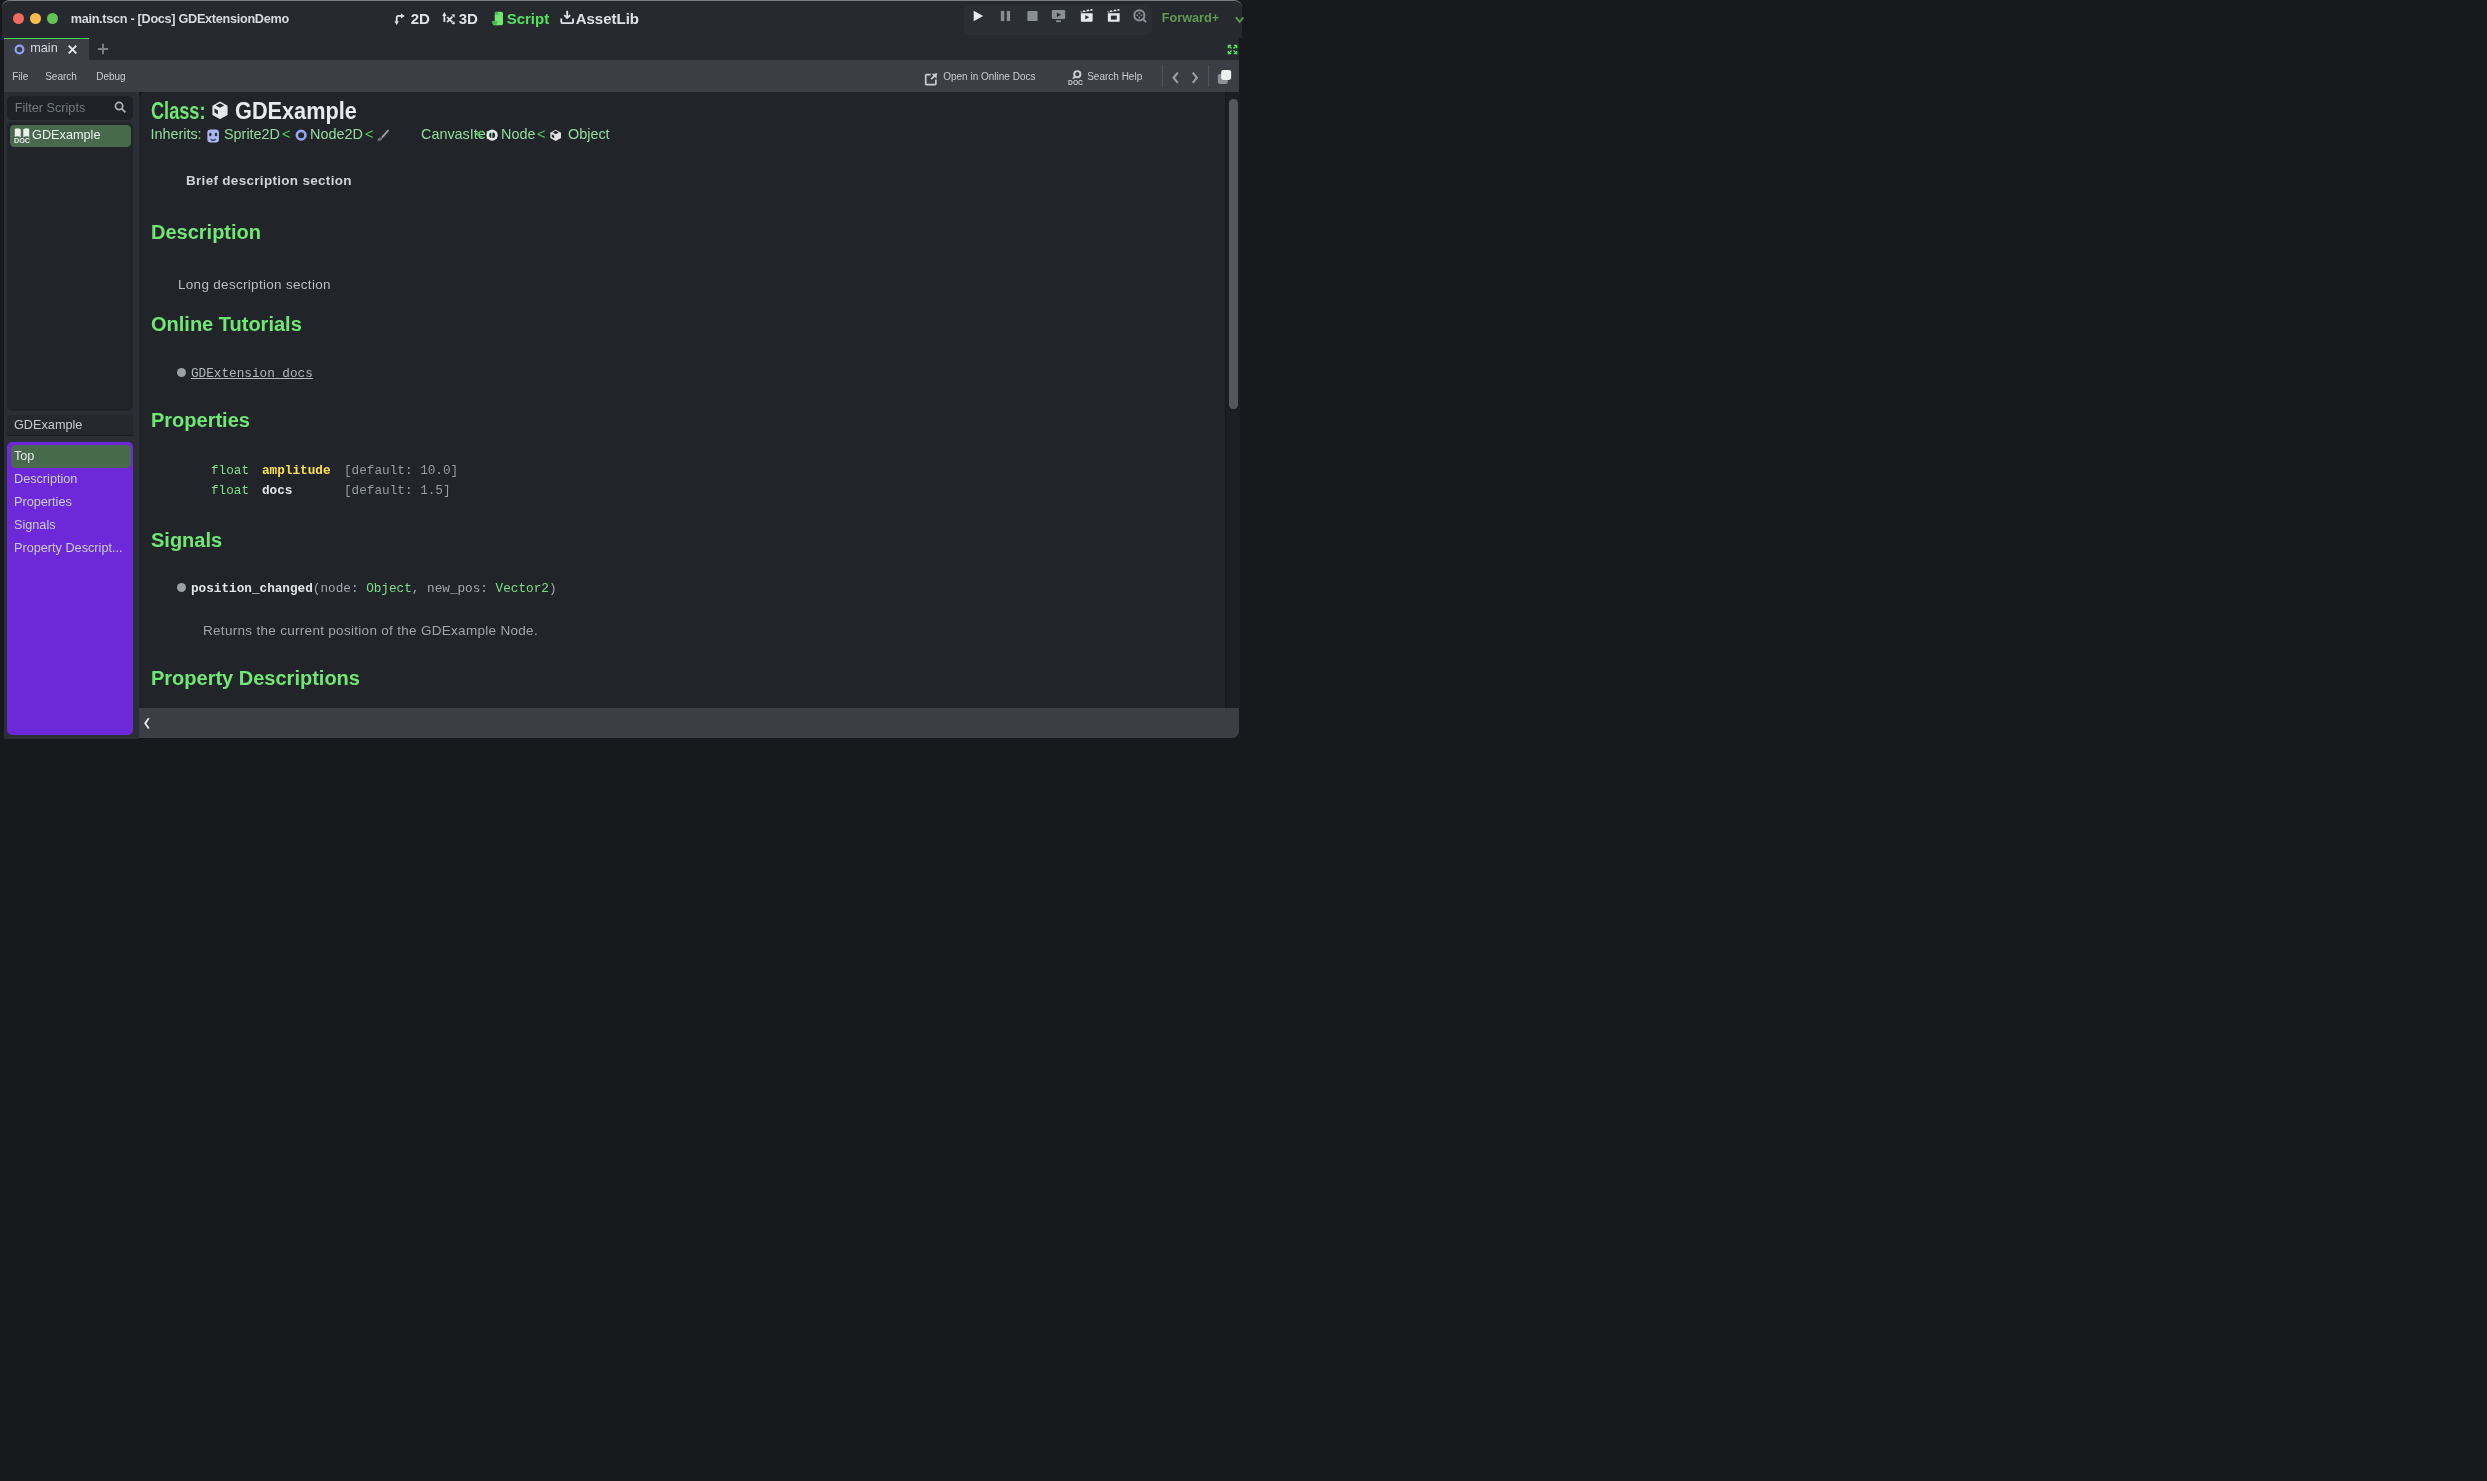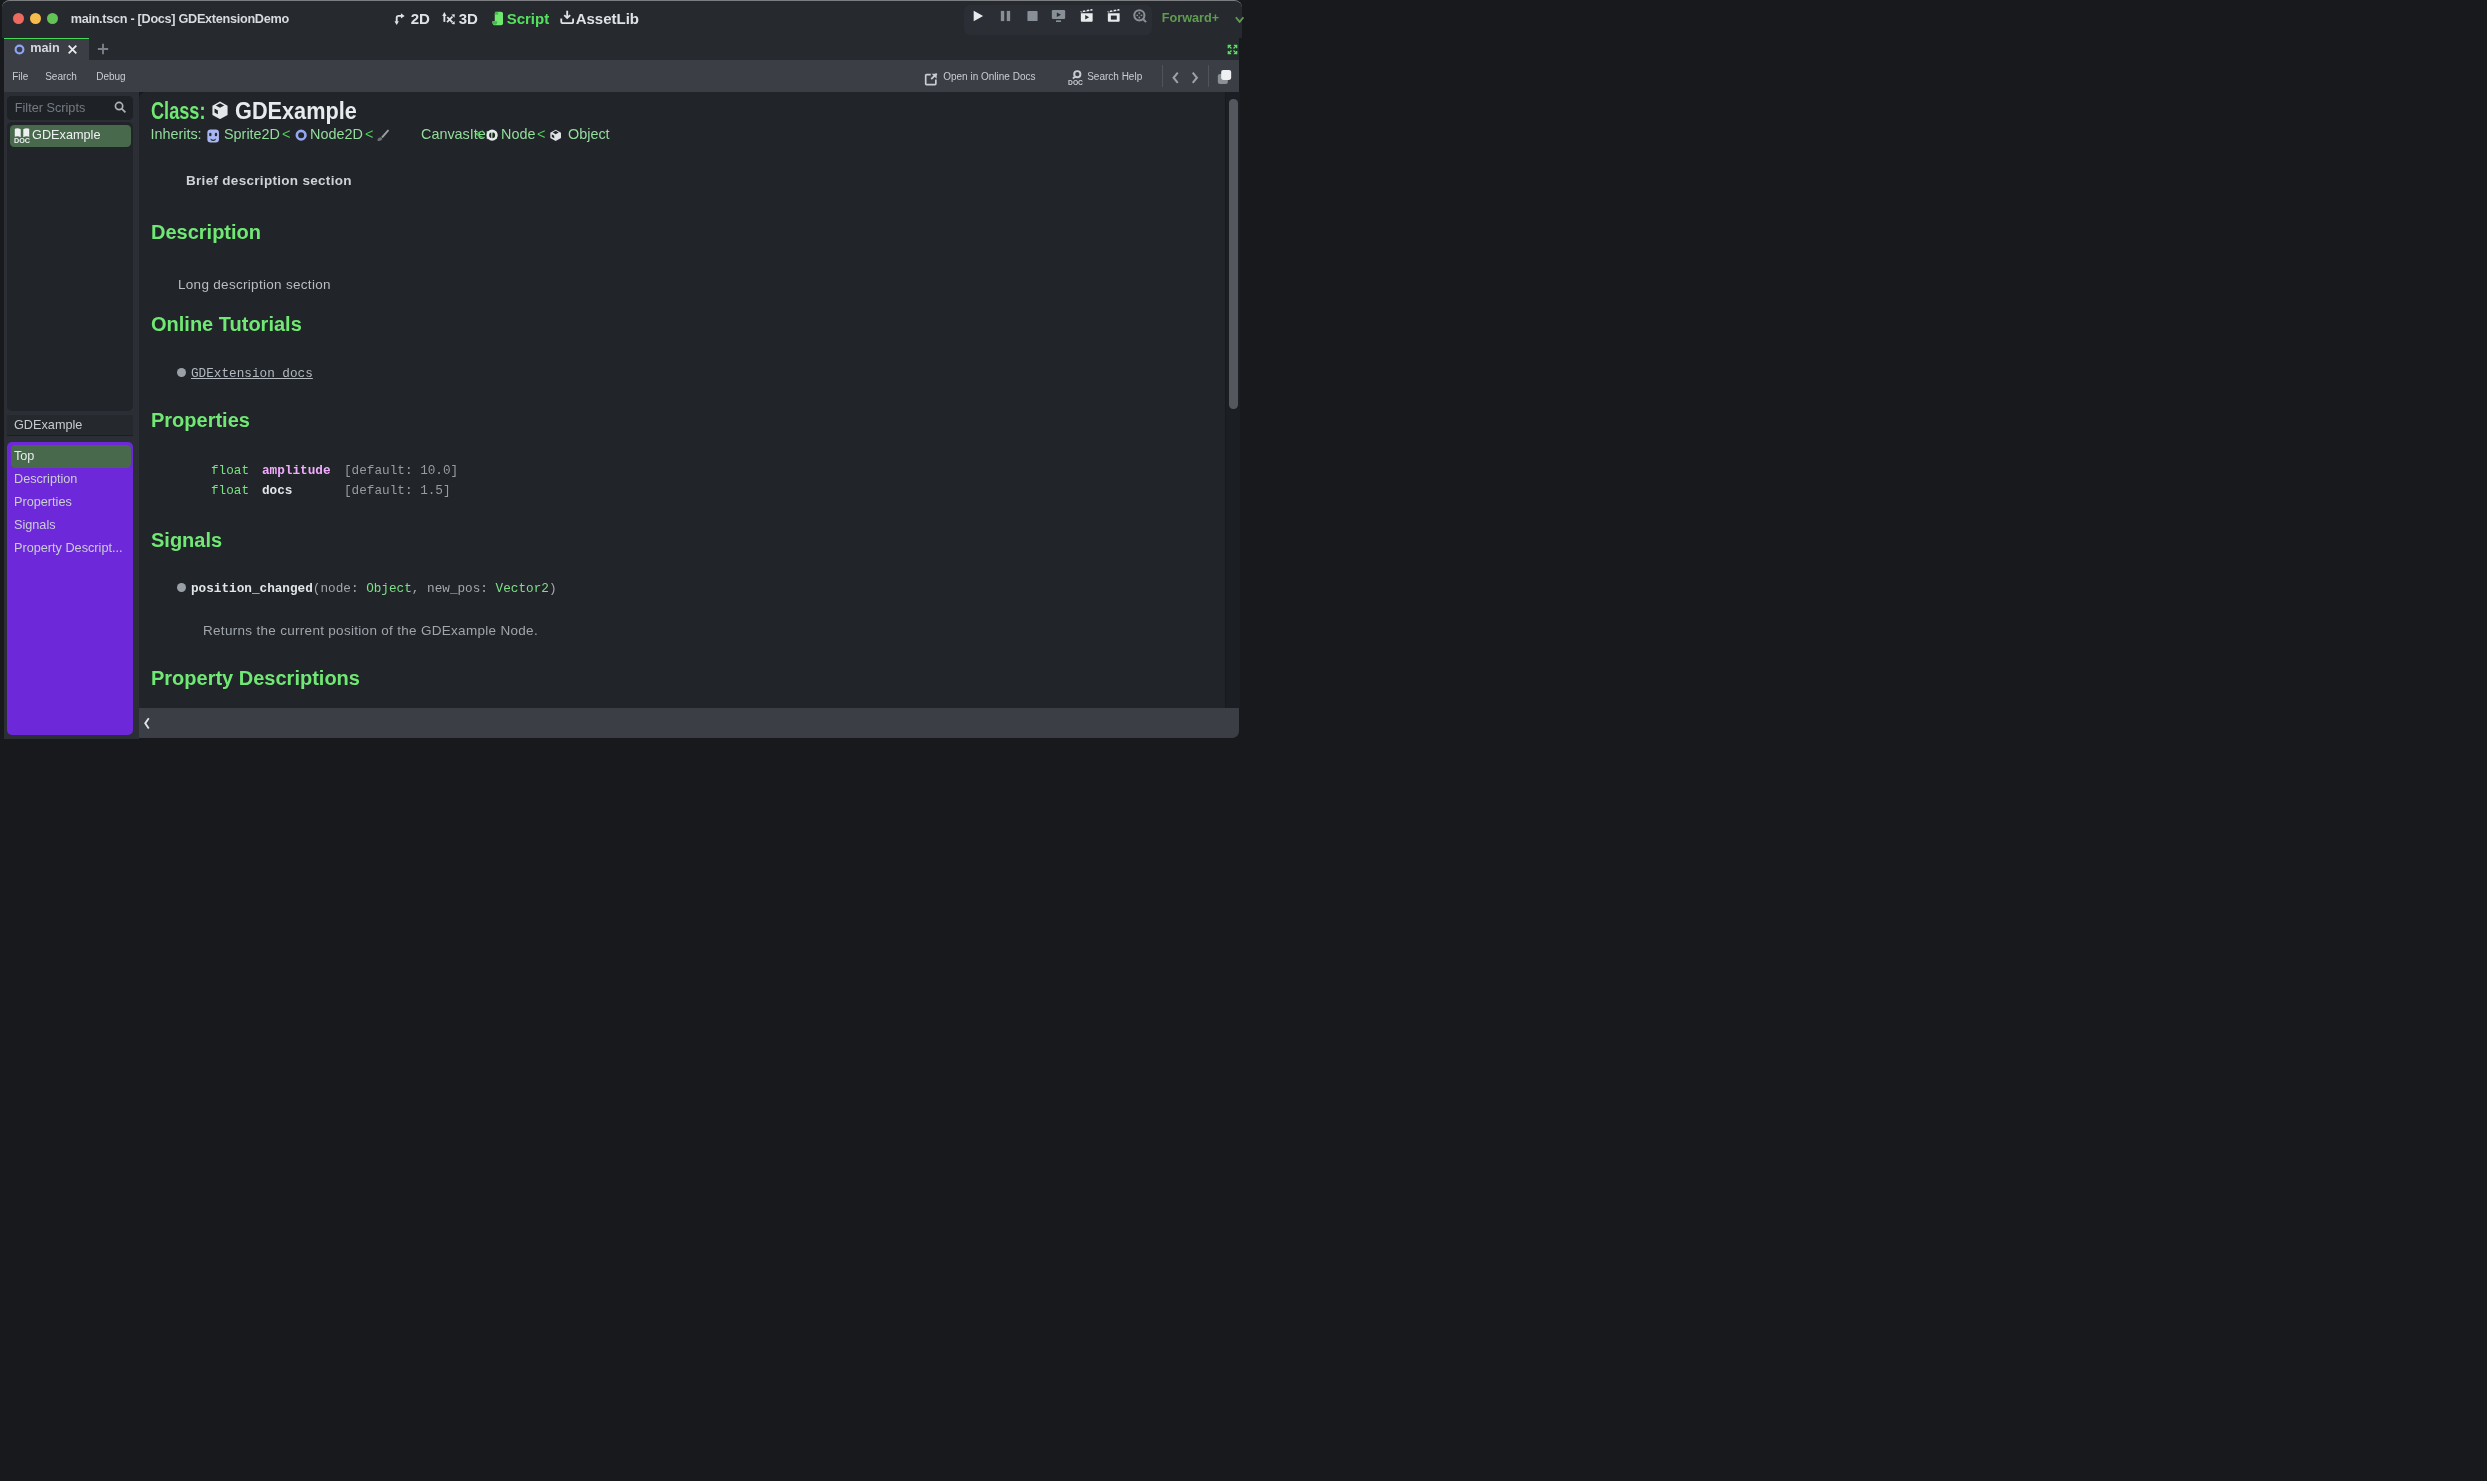--- a/index.html
+++ b/index.html
@@ -15,21 +15,21 @@
   .wsbtn { top:9.7px; color:#dfe2e6; font-size:15px; font-weight:bold; }
   .wsicon { top:9.3px; }
 
   
   #playbar { left:962px; top:4.2px; width:188px; height:30px; background:#2b2e34; border-radius:6px; }
   #forward { left:1160px; top:10.6px; color:#609b52; font-size:12.7px; font-weight:bold; }
 
   
   #tabrow { left:4.2px; top:38px; width:1235px; height:22px; background:#26292e; }
   #tab { left:0px; top:0px; width:85px; height:22px; background:#3b3f45; border-top:1.3px solid #49d959; }
-  #tabname { left:26px; top:2.1px; color:#d5d8dc; font-size:12.7px;font-weight:bold; }
+  #tabname { left:26px; top:2.1px; color:#d5d8dc; font-size:12.7px; }
 
   
   #menurow { left:4.2px; top:60px; width:1235px; height:32px; background:#3b3f45; }
   .menuitem { top:11px; color:#c9cdd2; font-size:10px; }
 
   
   #sidebar { left:4.2px; top:92px; width:135px; height:647px; background:#2b2f35; }
   #filter { left:3px; top:3.8px; width:126px; height:24px; background:#1e2125; border-radius:4.2px; color:#757b83; font-size:12.7px; line-height:24px; padding-left:7.6px; }
   #scriptlist { left:3px; top:30px; width:126px; height:289px; background:#212428; border-radius:5px; }
   #scriptsel { left:2.5px; top:2.5px; width:121px; height:22px; background:#48694c; border-radius:4.2px; }
@@ -311,21 +311,21 @@
     </div>
     <div class="abs inh" style="left:429px; top:34px;">Object</div>
     <div class="abs body-bold" style="left:39px; top:81px;padding-left:8px;">Brief description section</div>
     <div class="abs h2" style="left:12px; top:129px;">Description</div>
     <div class="abs body-reg" style="left:39px; top:185px;">Long description section</div>
     <div class="abs h2" style="left:12px; top:221px;">Online Tutorials</div>
     <div class="abs bullet" style="left:38px; top:276px;"></div>
     <div class="abs mono" style="left:52px; top:274px; color:#b3b9c0; text-decoration:underline;">GDExtension docs</div>
     <div class="abs h2" style="left:12px; top:317px;">Properties</div>
     <div class="abs mono mgreen" style="left:72px; top:371px;">float</div>
-    <div class="abs mono" style="left:123px; top:371px; color:#f0abfc; font-weight:bold;">amplitude</div>
+    <div class="abs mono" style="left:123px; top:371px; color:#fde047; font-weight:bold;">amplitude</div>
     <div class="abs mono mgrey" style="left:205px; top:371px;">[default: 10.0]</div>
     <div class="abs mono mgreen" style="left:72px; top:391px;">float</div>
     <div class="abs mono" style="left:123px; top:391px; color:#e3e6e9; font-weight:bold;">docs</div>
     <div class="abs mono mgrey" style="left:205px; top:391px;">[default: 1.5]</div>
     <div class="abs h2" style="left:12px; top:437px;">Signals</div>
     <div class="abs bullet" style="left:38px; top:491px;"></div>
     <div class="abs mono" style="left:52px; top:489px; color:#a2a8ae;"><b style="color:#e3e6e9;">position_changed</b>(node: <span class="mgreen">Object</span>, new_pos: <span class="mgreen">Vector2</span>)</div>
     <div class="abs body-reg" style="left:64px; top:511px; color:#a0a6ad;margin-top:20px;">Returns the current position of the GDExample Node.</div>
     <div class="abs h2" style="left:12px; top:575px;">Property Descriptions</div>
   </div>

